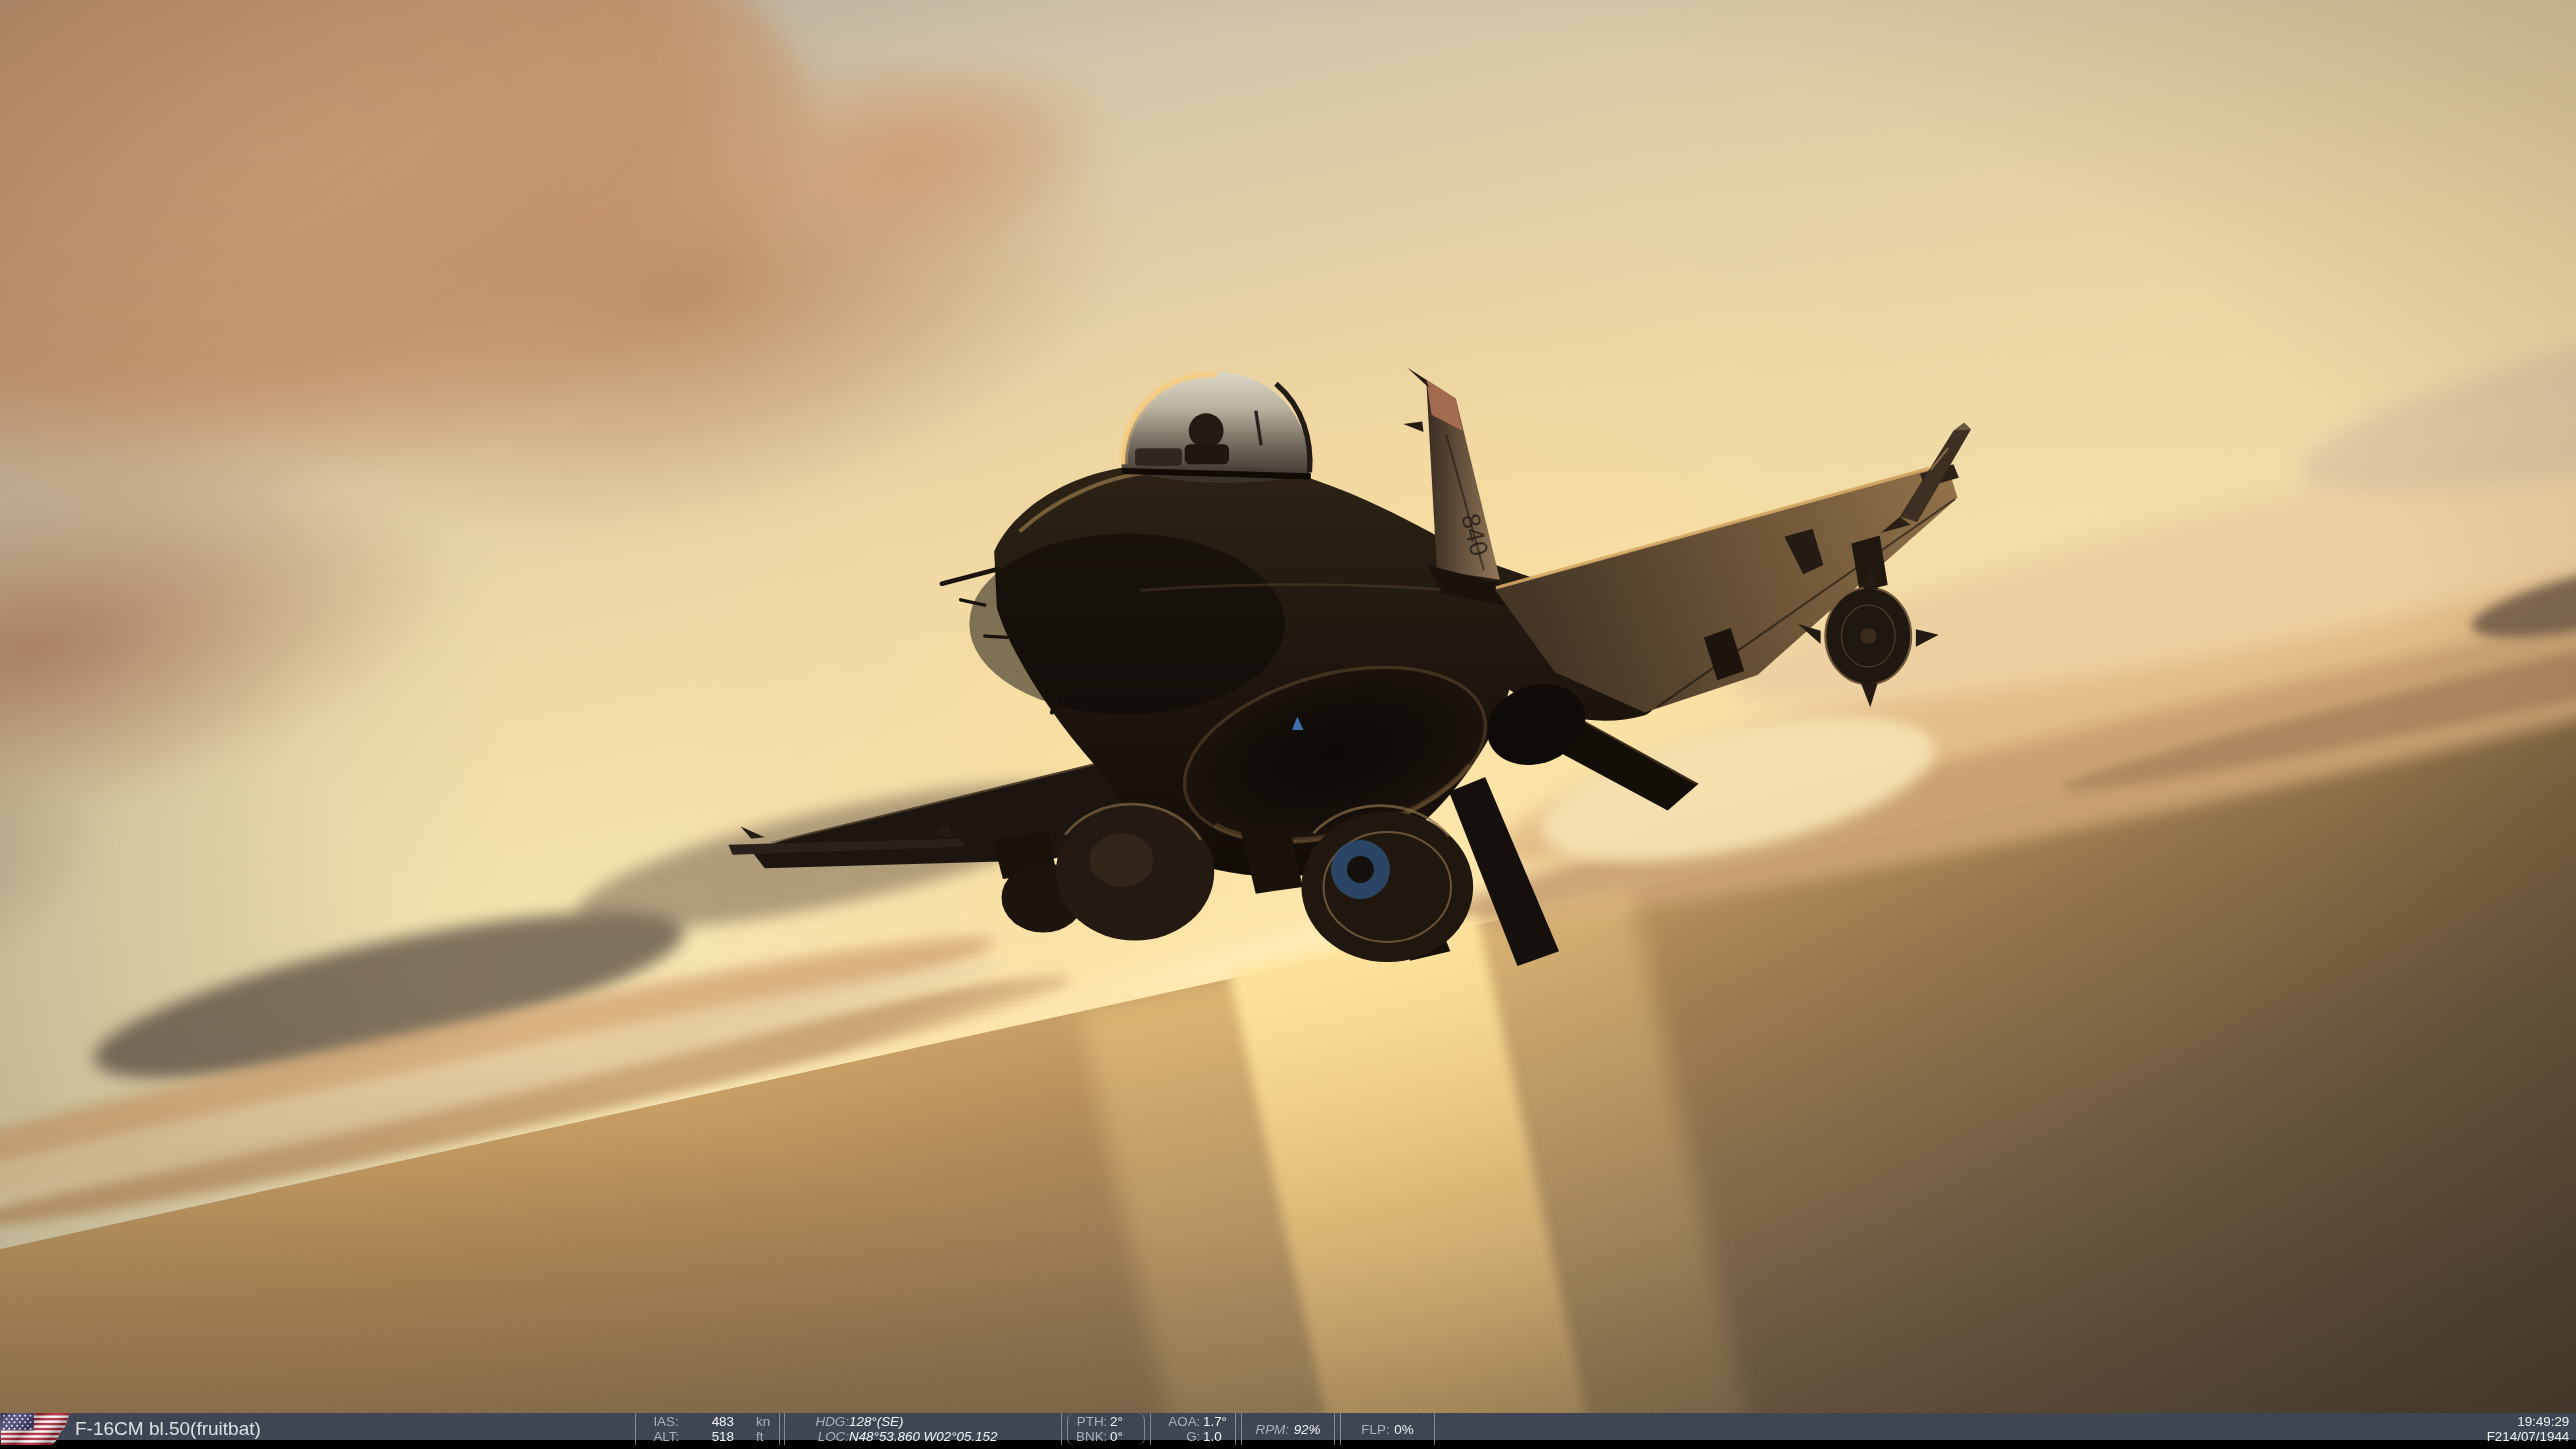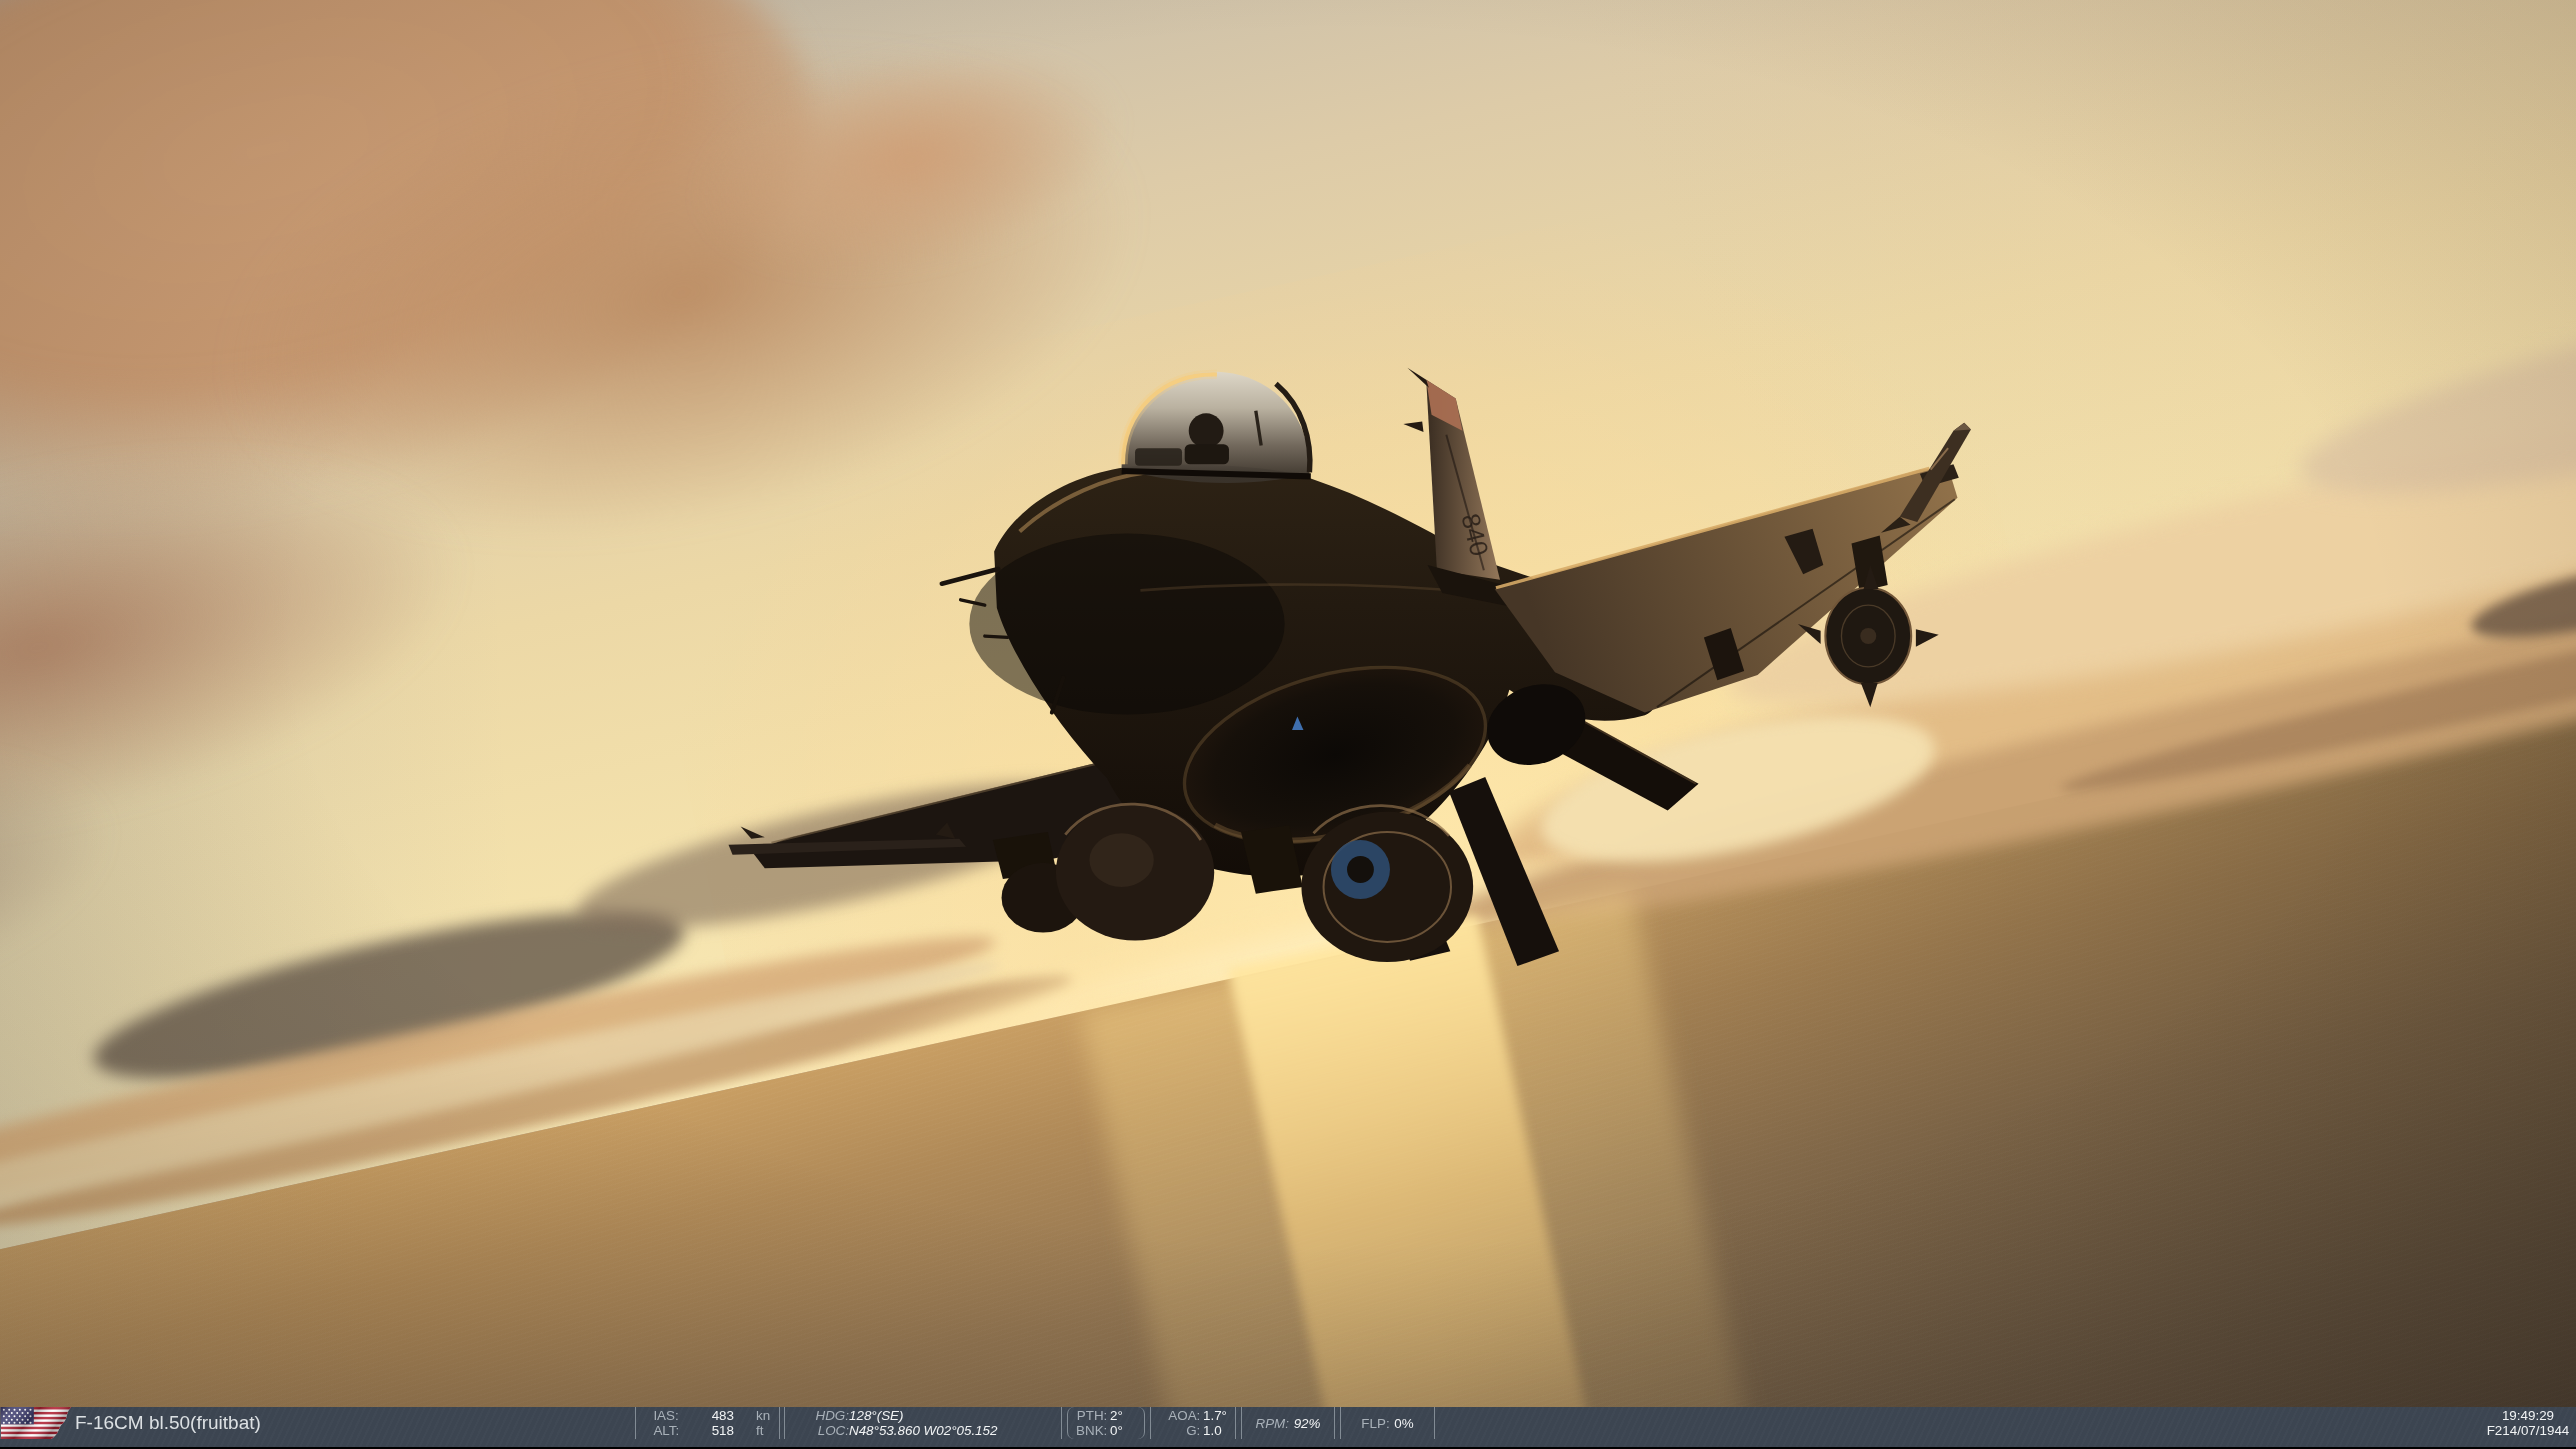--- a/index.html
+++ b/index.html
@@ -61,21 +61,21 @@
   .r2{left:2449px;top:1409px;width:1275px;height:148px;filter:blur(10.7px);background:var(--cloud-cream);}
   .r3{left:2113px;top:1597px;width:1811px;height:101px;filter:blur(8px);background:rgba(201,161,114,.95);}
   .r4{left:2234px;top:1523px;width:402px;height:121px;filter:blur(6.7px);background:rgba(244,224,176,.95);}
   .r5{left:3052px;top:1328px;width:872px;height:134px;filter:blur(10.7px);background:rgba(217,192,160,.75);}
   .r6{left:3186px;top:1556px;width:268px;height:54px;filter:blur(5.4px);background:rgba(110,89,70,.85);}
   .r7{left:2750px;top:1629px;width:1208px;height:47px;filter:blur(5.4px);background:rgba(168,130,92,.85);}
   .jet{position:absolute;left:0;top:0;width:2576px;height:1417px;}
   .vignette{position:absolute;inset:0;pointer-events:none;
     background:radial-gradient(ellipse at 52% 45%,rgba(0,0,0,0) 55%,rgba(40,28,16,.22) 100%);}
   
-  .statusbar{position:absolute;left:0;bottom:2px;width:2576px;height:40px;background:var(--bar-bg);
+  .statusbar{position:absolute;left:0;bottom:9px;width:2576px;height:27px;background:var(--bar-bg);
     color:var(--bar-value);font-size:13.4px;}
   .statusbar::before{content:"";position:absolute;inset:0;opacity:.25;
     background:repeating-linear-gradient(115deg,rgba(255,255,255,.05) 0 2px,rgba(0,0,0,.06) 2px 6px);}
   .flag{position:absolute;left:0;top:0;width:81px;height:32px;}
   .acname{position:absolute;left:75px;top:0;height:32px;line-height:32px;color:var(--bar-name);
     font-size:19px;white-space:nowrap;}
   .sec{position:absolute;top:0;height:32px;border-left:1.3px solid rgba(154,163,171,.75);
     border-right:1.3px solid rgba(154,163,171,.75);box-sizing:border-box;padding-top:0.7px;}
   .row{height:15.4px;line-height:15.4px;display:grid;align-items:center;white-space:nowrap;}
   .lbl{color:var(--bar-label);} .val{color:var(--bar-value);}
@@ -88,21 +88,21 @@
   #sec-nav .lbl{text-align:right;}
   #sec-att{left:1067px;width:78px;border-radius:7px;}
   #sec-att .row{grid-template-columns:42px 1fr;}
   #sec-att .lbl{text-align:right;padding-right:2.7px;}
   #sec-aoa{left:1150px;width:86px;}
   #sec-aoa .row{grid-template-columns:52px 1fr;}
   #sec-aoa .lbl{text-align:right;padding-right:2.7px;}
   #sec-rpm{left:1241px;width:94px;font-style:italic;}
   #sec-flp{left:1340px;width:95px;}
   .oneline{display:flex;align-items:center;justify-content:center;height:31px;gap:4.7px;white-space:nowrap;}
-  #sec-time{position:absolute;right:6.7px;top:0;height:32px;padding-top:0.7px;text-align:center;}
+  #sec-time{position:absolute;right:6.7px;top:0;height:32px;padding-top:0.7px;text-align:right;}
   .trow{height:15.4px;line-height:15.4px;white-space:nowrap;}
 </style>
 </head>
 <body>
 
 <div class="scene">
   <div class="world">
     <div class="sky"></div>
     <div class="sun-glow"></div>
     <div class="cl c1"></div>

